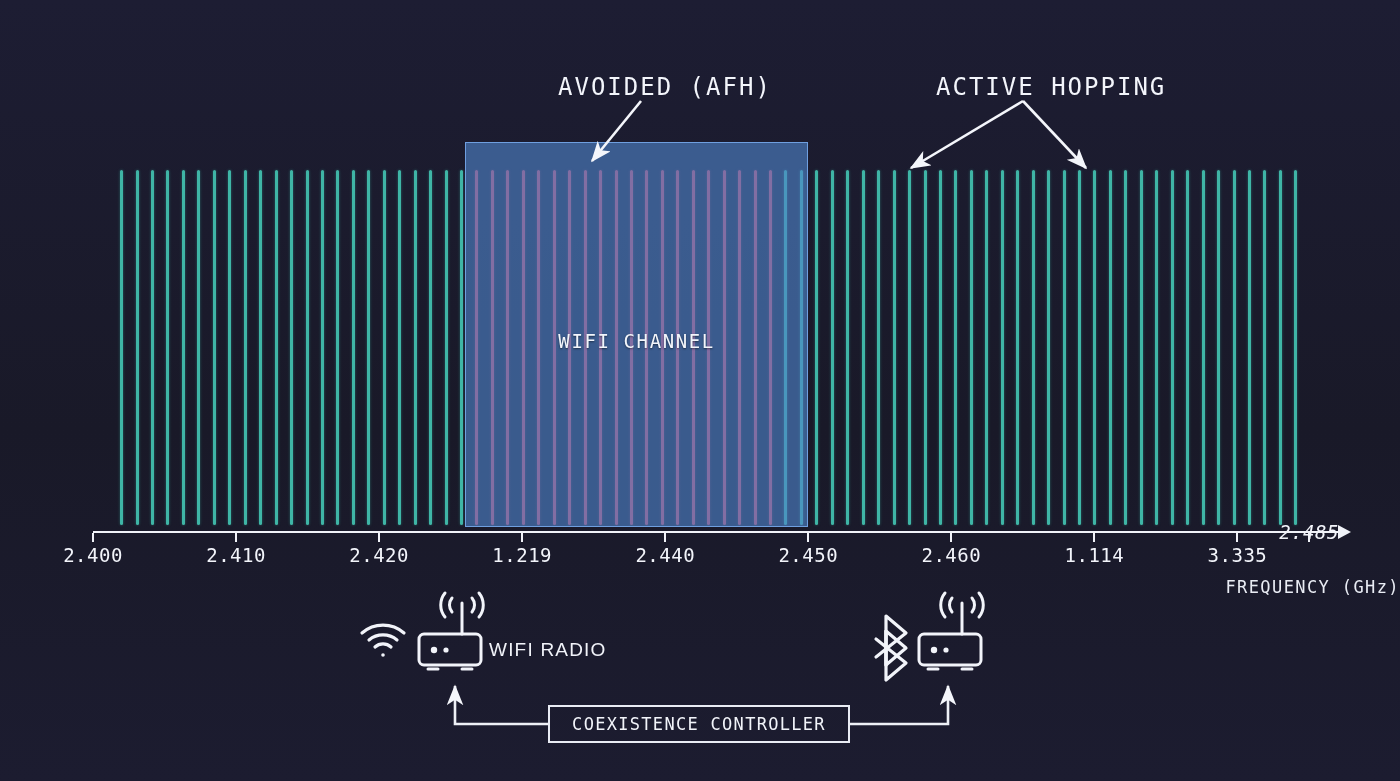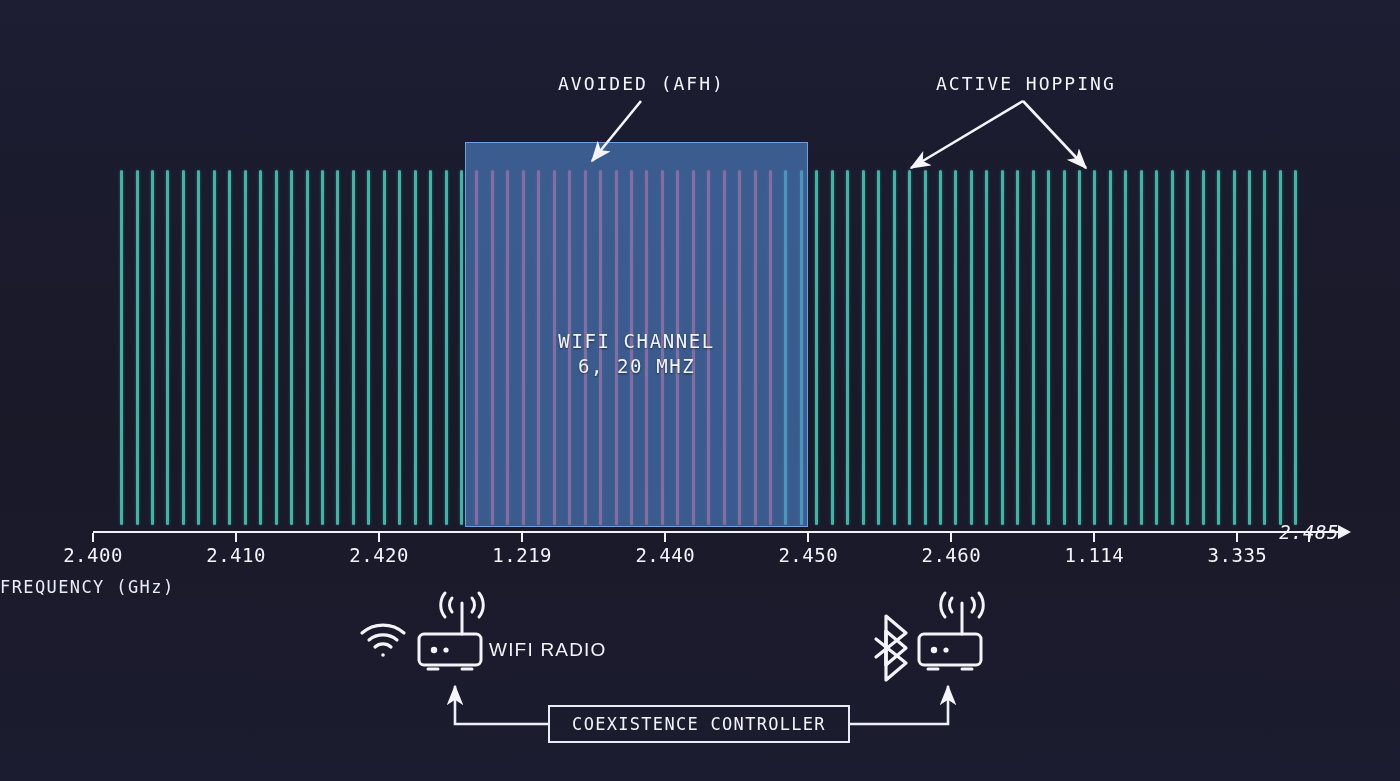--- a/index.html
+++ b/index.html
@@ -24,25 +24,25 @@
     font-size:19px;letter-spacing:1.6px;line-height:25px;color:#f2f5fb;
     text-shadow:0 1px 2px rgba(0,0,0,.5);}
 
   
   #axisLine{position:absolute;height:2px;background:#f0f2f8;}
   #axisArrow{position:absolute;width:0;height:0;
     border-left:13px solid #f0f2f8;border-top:7px solid transparent;border-bottom:7px solid transparent;}
   .tick{position:absolute;width:2px;height:9px;background:#f0f2f8;}
   .ticklbl{position:absolute;font-size:19px;letter-spacing:.5px;color:#f2f4fa;
     transform:translateX(-50%);white-space:nowrap;}
-  #axisTitle{position:absolute;width:100%;text-align:left;font-size:17px;
+  #axisTitle{position:absolute;width:100%;text-align:right;font-size:17px;
     letter-spacing:1.4px;color:#e9ecf4;}
 
   
-  .anno{position:absolute;font-size:18px;letter-spacing:2px;color:#f3f5fb;white-space:nowrap;}
+  .anno{position:absolute;font-size:24px;letter-spacing:2px;color:#f3f5fb;white-space:nowrap;}
   #annoAvoided{left:558px;top:73px;}
   #annoActive{left:936px;top:73px;}
 
   
   .devlabel{position:absolute;font-family:"Liberation Sans",sans-serif;
     font-size:19px;letter-spacing:1.2px;line-height:24px;color:#f1f3f9;}
   #wifiRadioLabel{left:489px;top:638px;}
   #btRadioLabel{left:988px;top:625px;}
 
   #ctrlBox{position:absolute;left:548px;top:705px;width:302px;height:38px;
@@ -133,21 +133,20 @@
       <div class="chan active" style="left: 1232.54px; bottom: 15px; height: 355px;"></div>
       <div class="chan active" style="left: 1247.99px; bottom: 15px; height: 355px;"></div>
       <div class="chan active" style="left: 1263.44px; bottom: 15px; height: 355px;"></div>
       <div class="chan active" style="left: 1278.89px; bottom: 15px; height: 355px;"></div>
       <div class="chan active" style="left: 1294.34px; bottom: 15px; height: 355px;"></div>
     </div>
 
   <div id="wifiBox" style="left: 464.953px; top: 142px; width: 343.341px; height: 385px;">
     <div id="wifiLabel" style="top: 186px;">
       <div>WIFI CHANNEL</div>
-      <div>6, 20 MHZ</div>
     </div>
   </div>
 
   <div id="axisLine" style="left: 93px; top: 531px; width: 1247px;"></div>
   <div id="axisArrow" style="left: 1338px; top: 525px;"></div>
   <div id="axisTicks">
       <div class="tick" style="left: 92px; top: 533px;"></div>
       <div class="ticklbl" style="left: 93px; top: 544px;">2.400</div>
       <div class="tick" style="left: 235.059px; top: 533px;"></div>
       <div class="ticklbl" style="left: 236.059px; top: 544px;">2.410</div>

